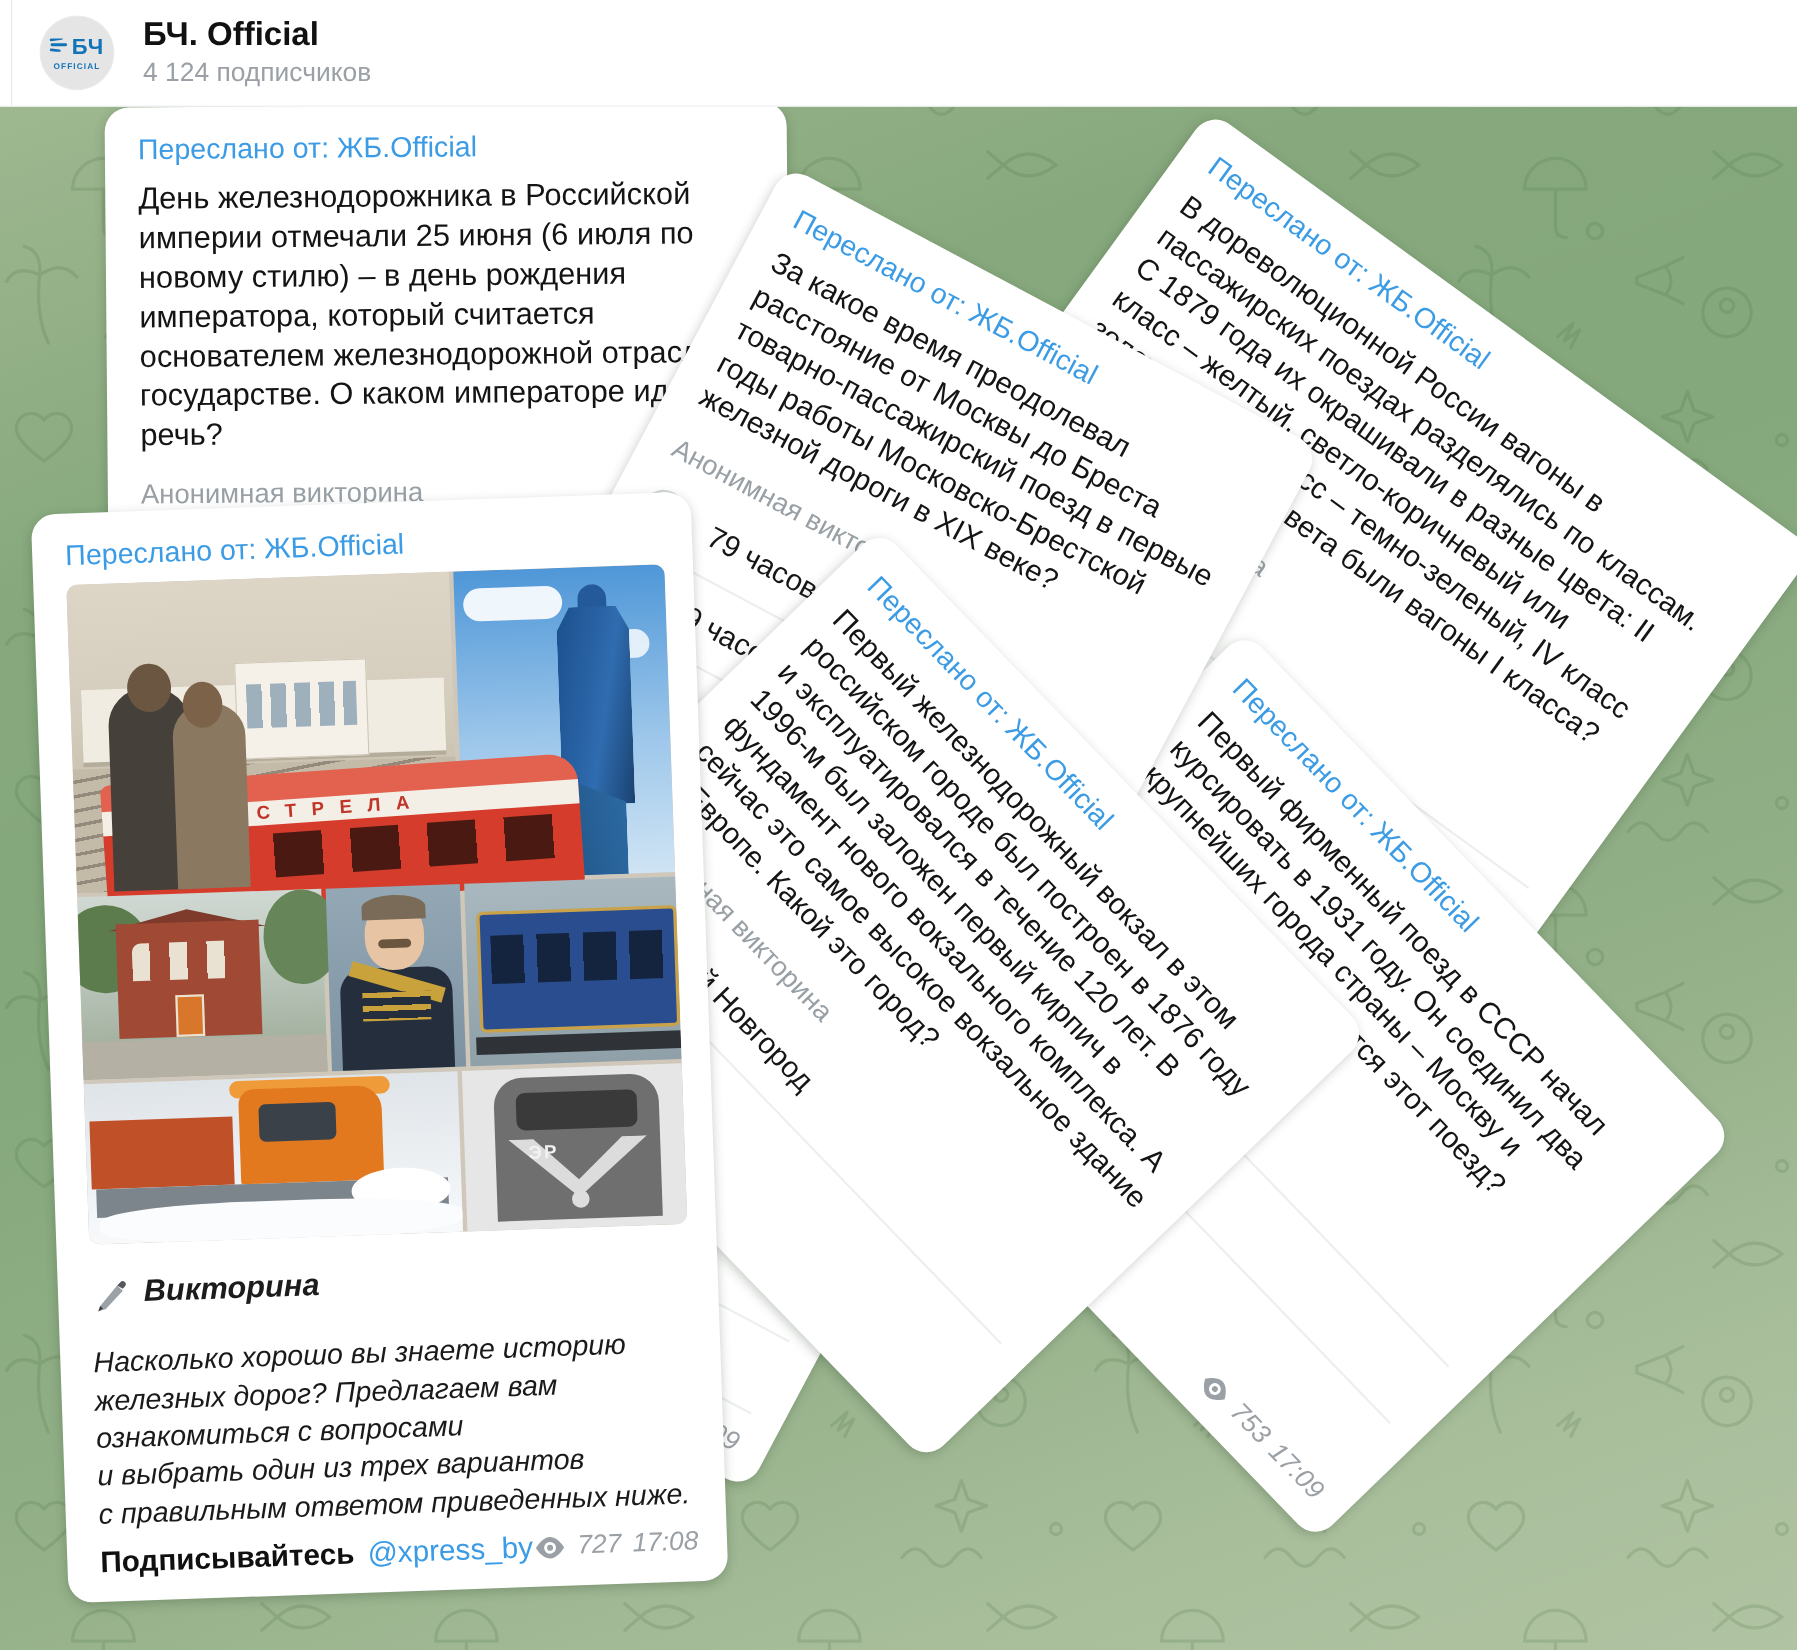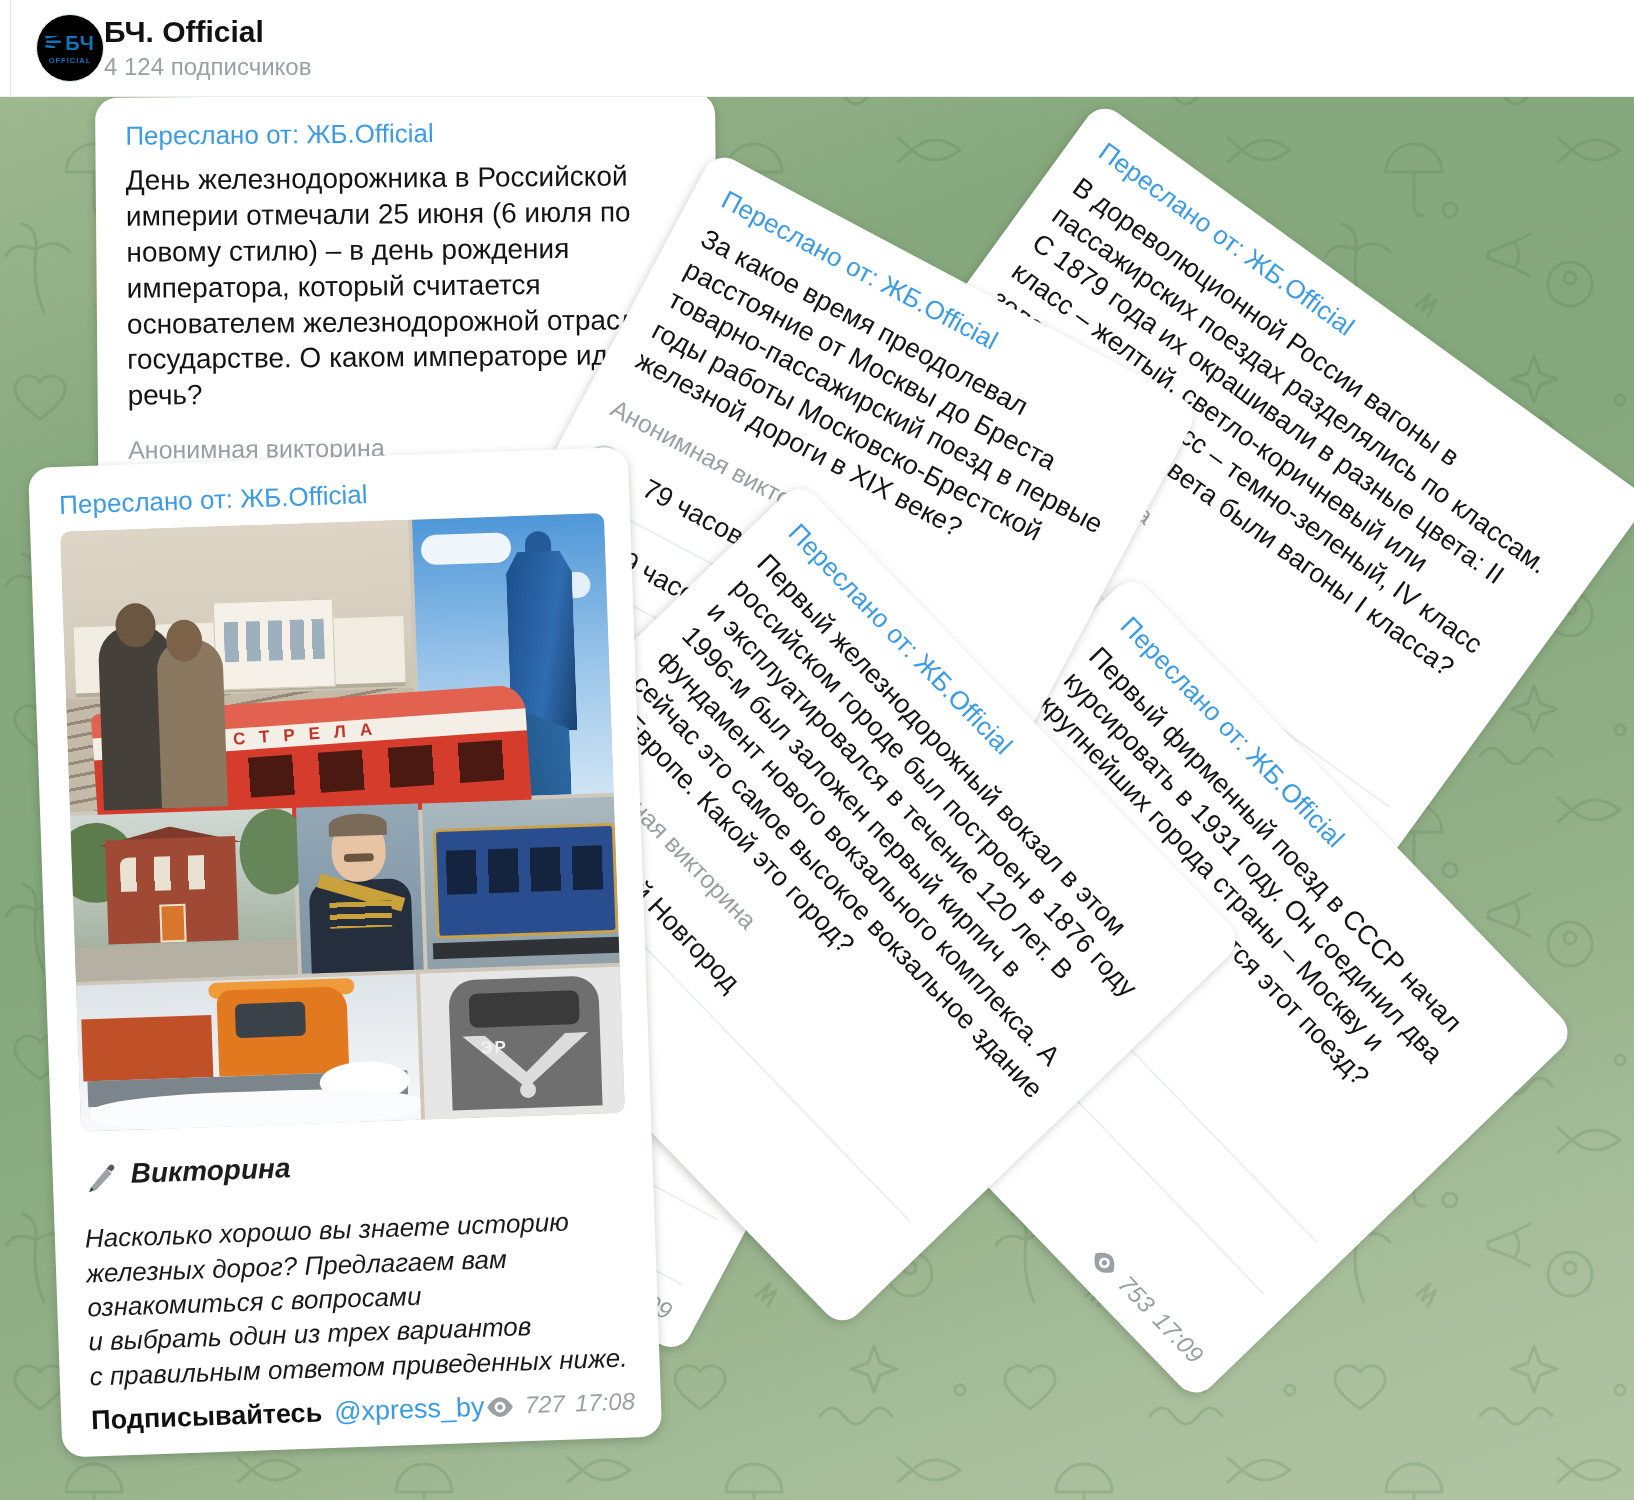--- a/index.html
+++ b/index.html
@@ -9,26 +9,26 @@
     background:#8aab80;
   }
   
   .bg{position:absolute;left:0;top:0;width:1634px;height:1500px;
       background:linear-gradient(160deg,#a3bb94 0%,#87a87d 26%,#84a77b 45%,#93b088 68%,#a8be9b 86%,#b0c3a2 100%);}
   .bg-doodles{position:absolute;left:0;top:0;}
   
   .chat-header{position:absolute;left:0;top:0;width:1634px;height:96px;background:#ffffff;
       border-bottom:1px solid #ebedef;z-index:20;display:flex;align-items:center;}
   .left-rule{position:absolute;left:10px;top:0;width:1px;height:96px;background:#e3e5e7;}
-  .avatar{width:66px;height:66px;border-radius:50%;background:#000000;border:1px solid #e8ebee;
+  .avatar{width:66px;height:66px;border-radius:50%;background:#e5e5e5;border:1px solid #e8ebee;
       margin-left:36px;display:flex;flex-direction:column;align-items:center;justify-content:center;flex:none;}
   .avatar .av1{color:#1273b8;font-weight:bold;font-size:20px;letter-spacing:1px;line-height:1;}
   .avatar .av1 .wing{display:inline-block;vertical-align:2px;margin-right:2px;}
   .avatar .av2{color:#1273b8;font-size:7.5px;font-weight:bold;letter-spacing:1px;margin-top:3px;}
-  .chat-meta{}
+  .chat-meta{margin-left:26px;}
   .chat-title{font-size:30px;font-weight:bold;color:#111;line-height:1.15;}
   .chat-subs{font-size:24px;color:#9aa0a5;margin-top:4px;}
   
   .card{position:absolute;background:#fff;border-radius:22px;transform-origin:0 0;
       box-shadow:0 3px 10px rgba(30,50,30,.25);padding:22px 30px;box-sizing:border-box;
       color:#161616;font-size:27px;line-height:1.28;}
   .fwd{color:#3b9ce5;font-size:26px;display:block;margin-bottom:10px;text-decoration:none;}
   .q{color:#141414;}
   .quiz-label{color:#98a0a6;font-size:25px;margin:20px 0 4px;}
   .opt{display:flex;align-items:center;gap:28px;min-height:72px;}

